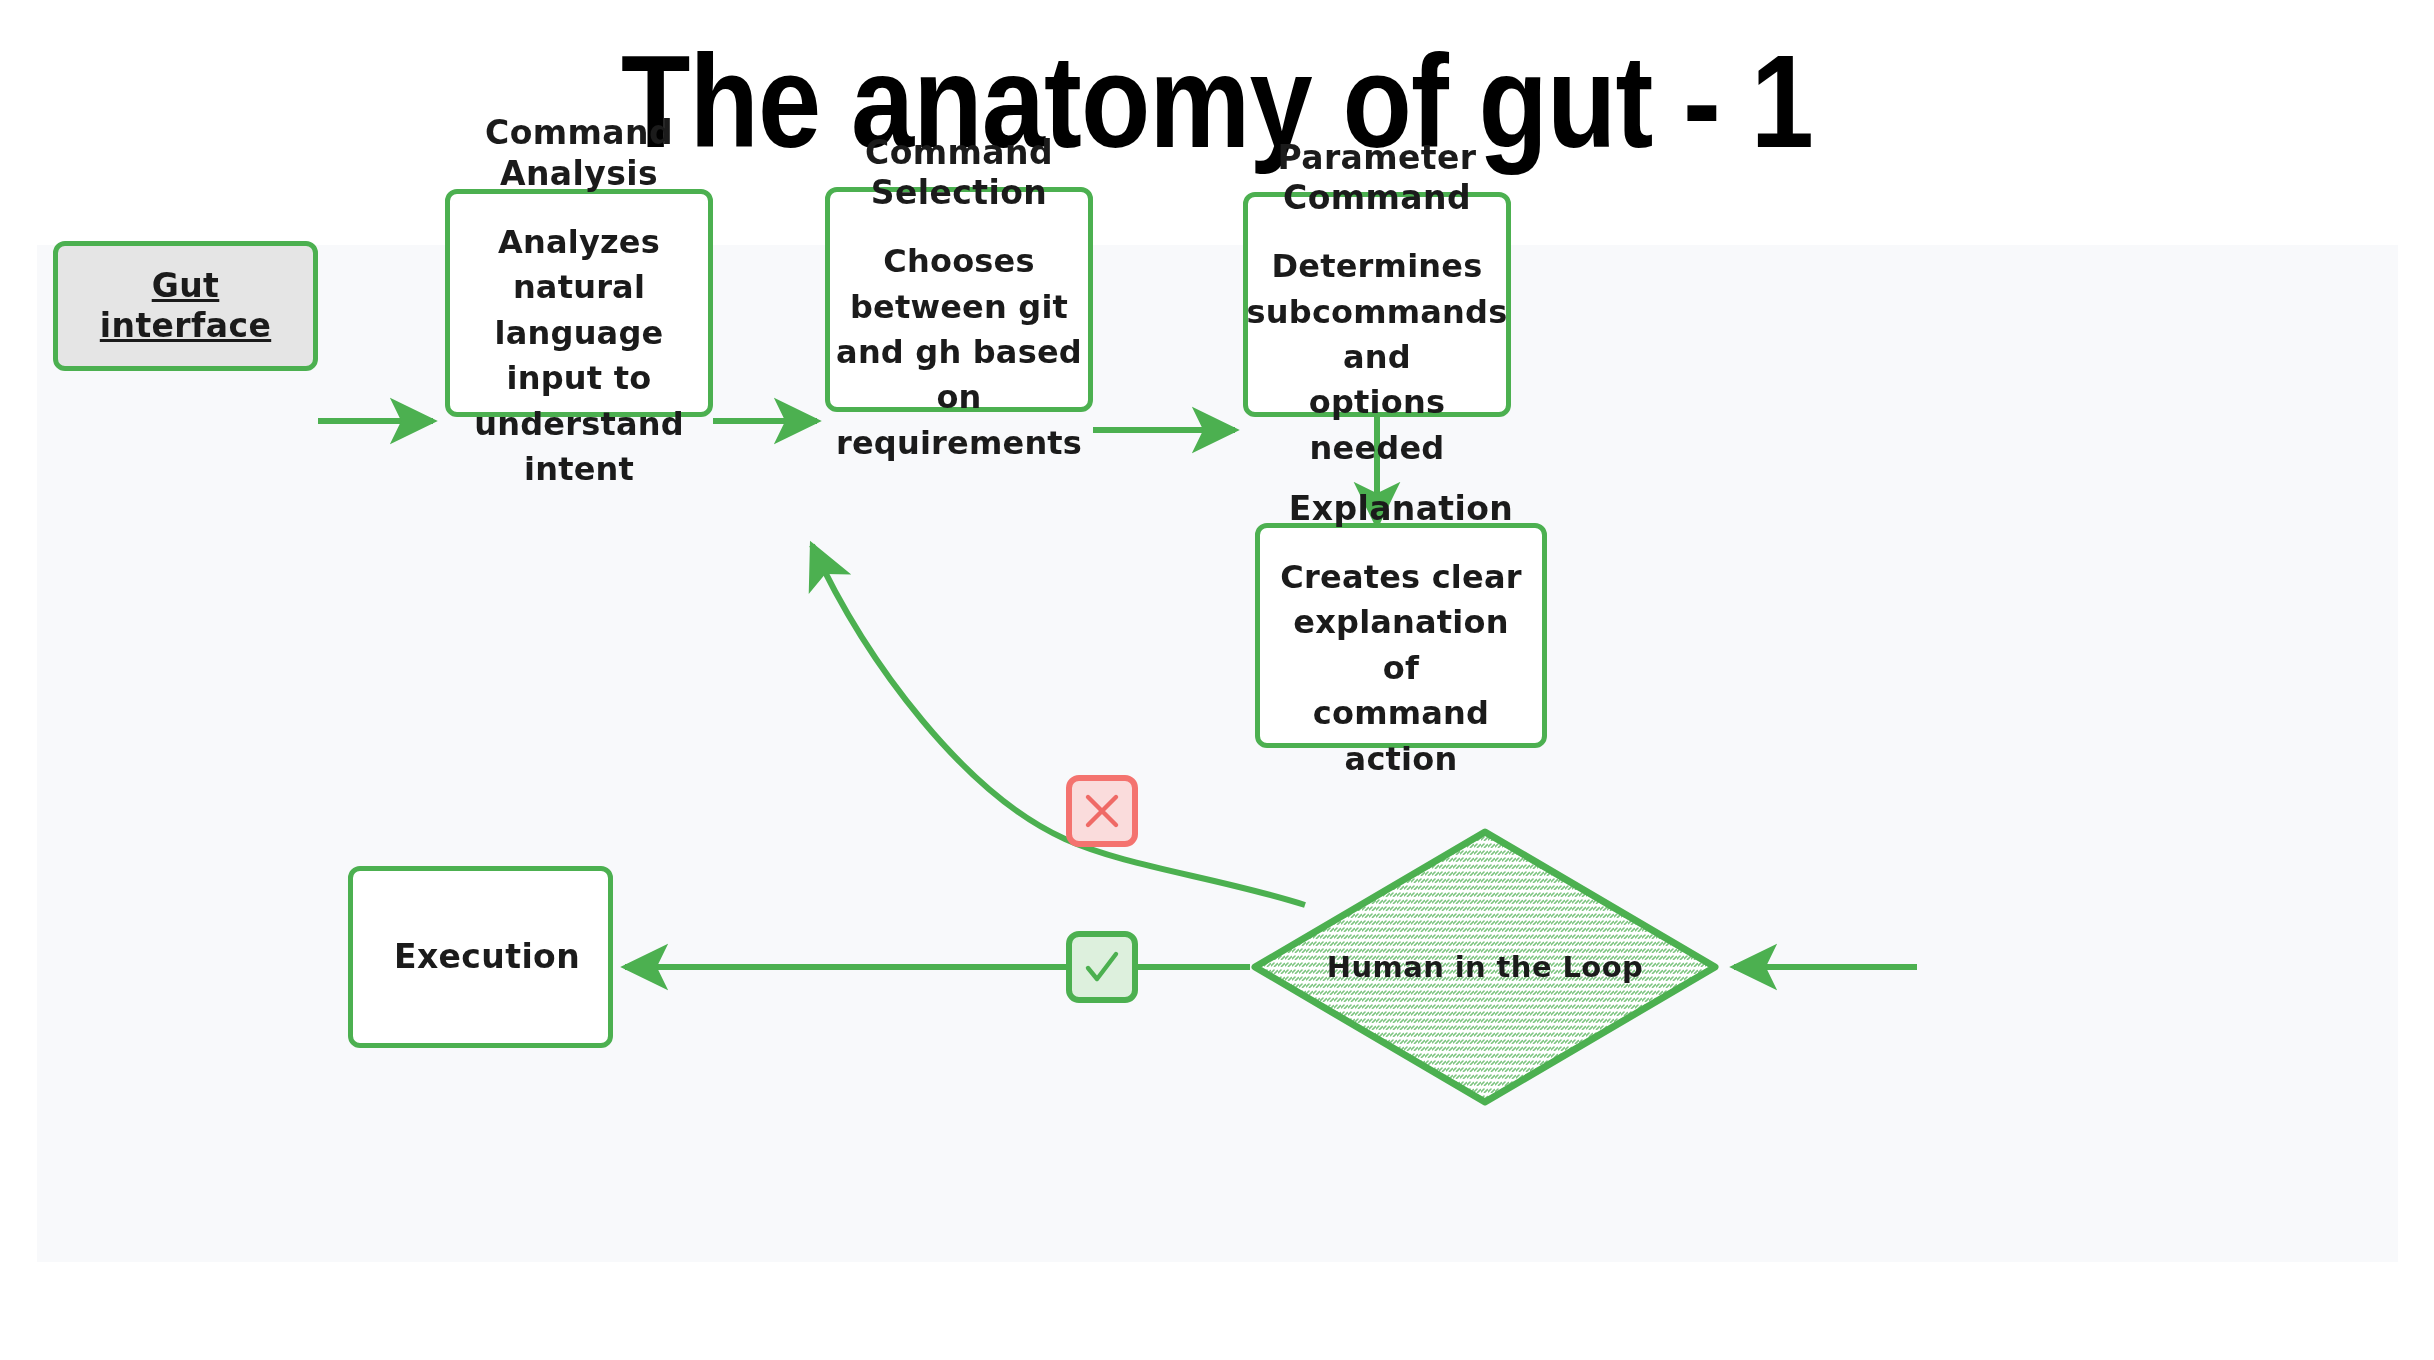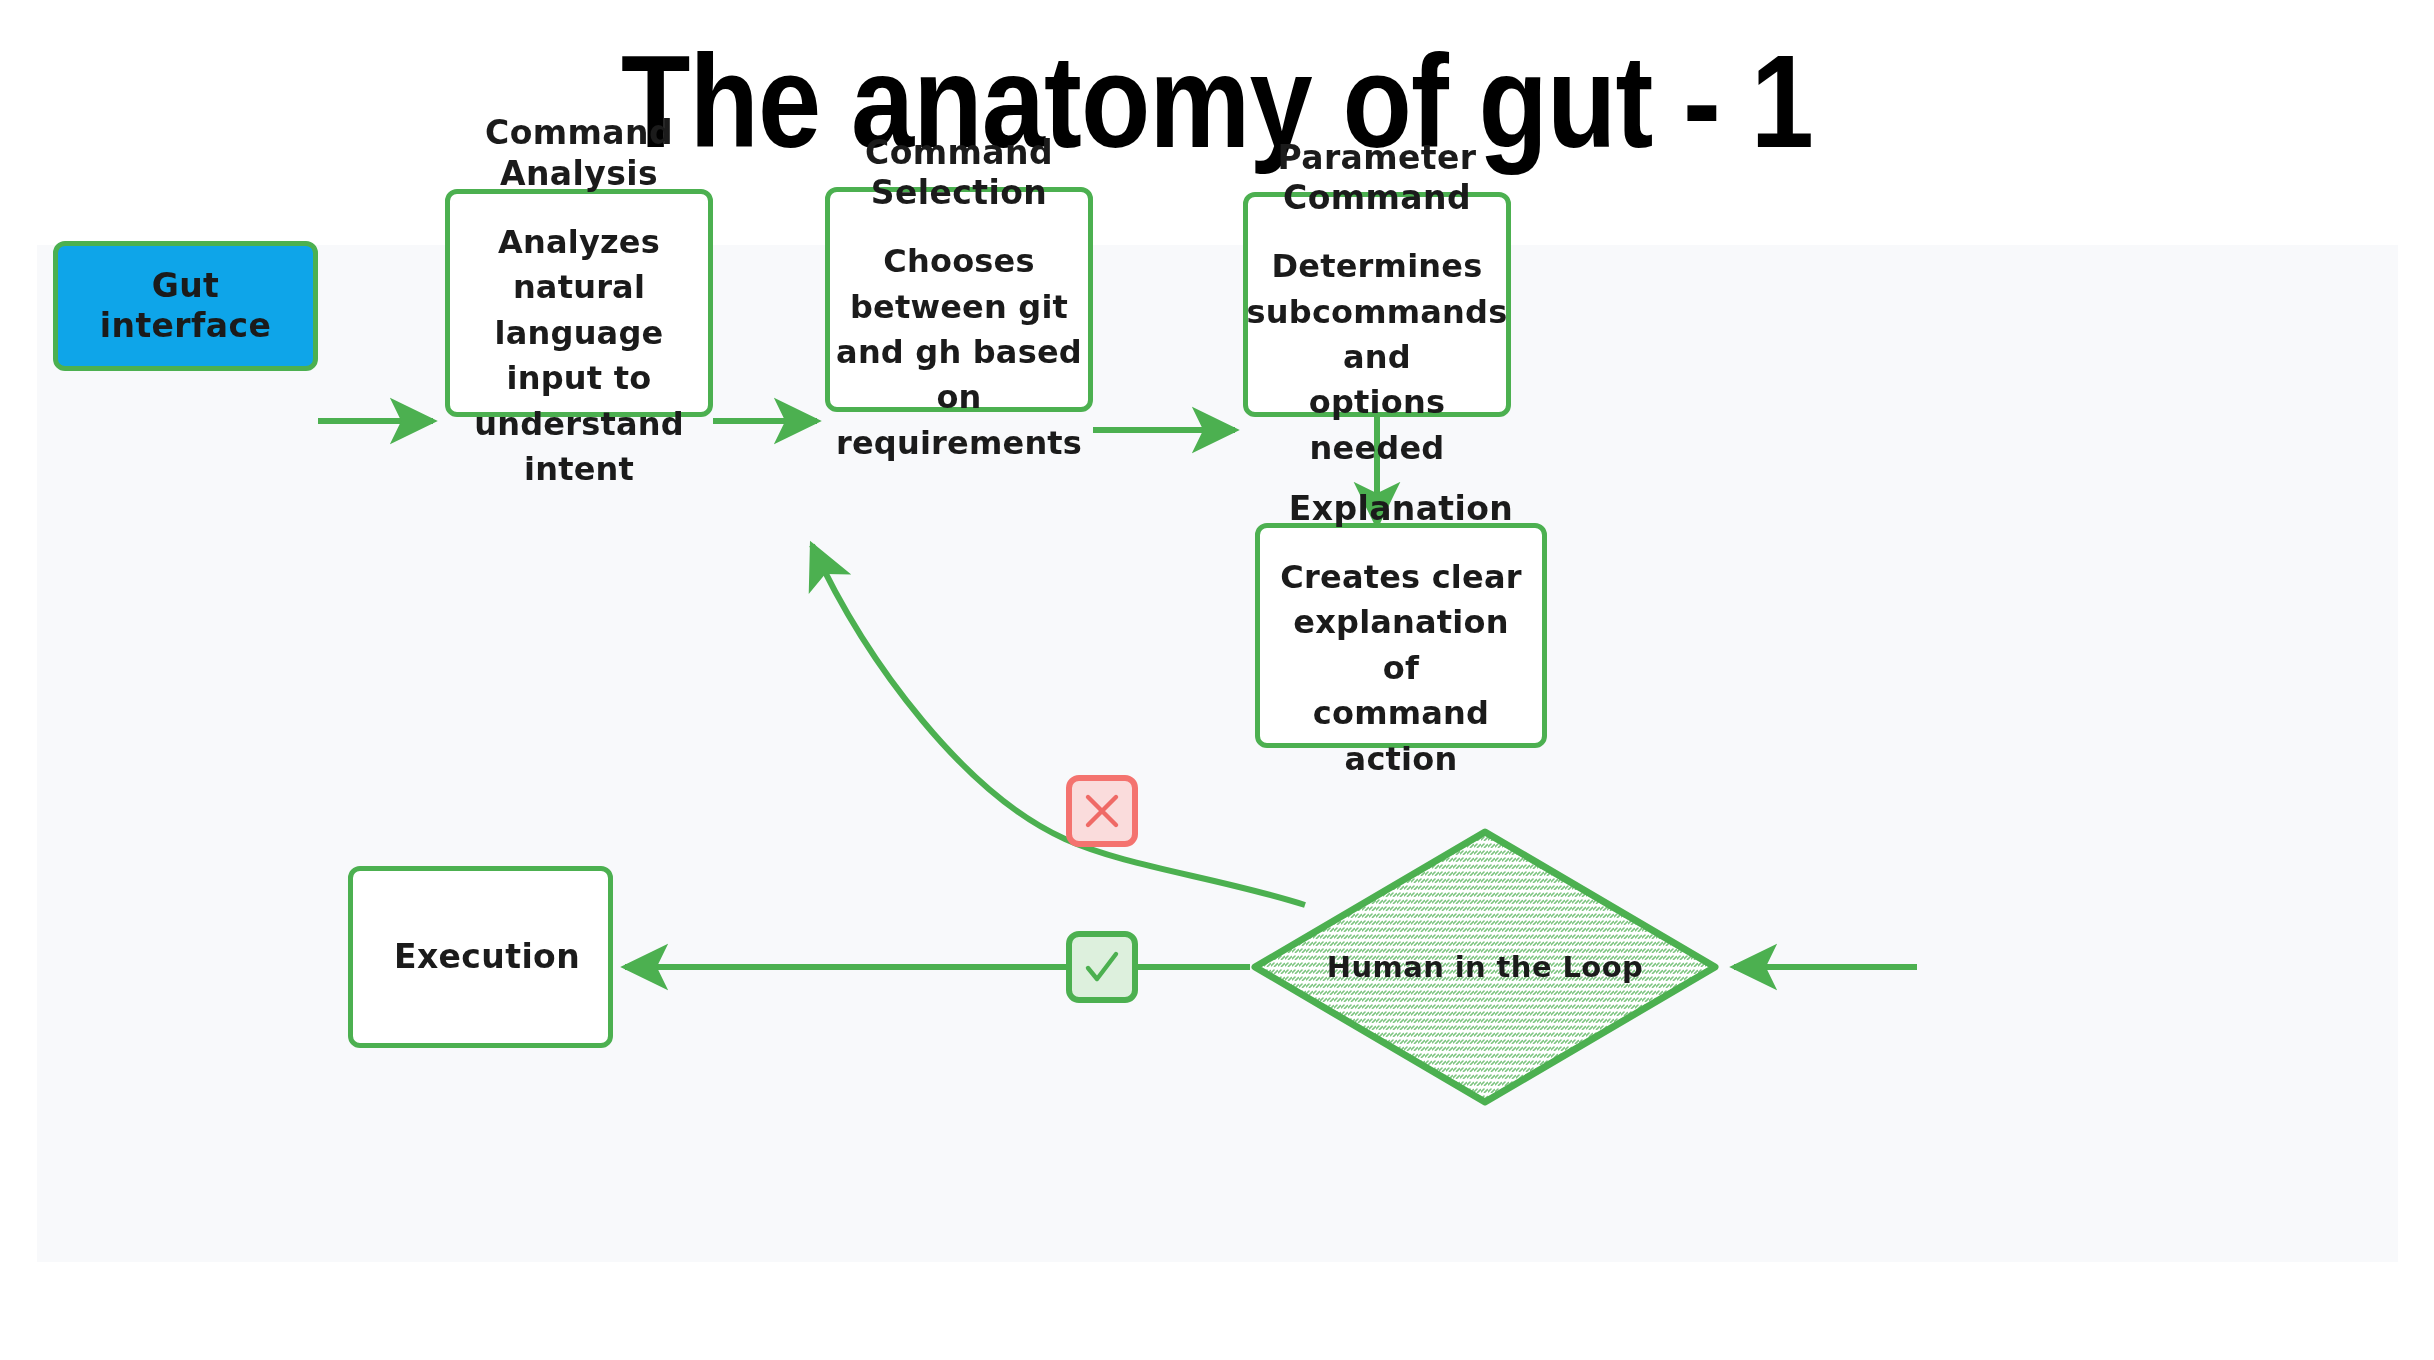--- a/index.html
+++ b/index.html
@@ -62,21 +62,22 @@
     display: flex;
     flex-direction: column;
     align-items: center;
     justify-content: center;
     text-align: center;
     color: #1b1b1b;
     font-family: "DejaVu Sans", sans-serif;
     padding: 10px 18px;
   }
   .node.tinted {
-    background: #0ea5e9;
+    background: #e5e5e5;
+    text-decoration: underline;
   }
   .node-title {
     font-weight: 700;
     font-size: 33px;
     line-height: 1.22;
     letter-spacing: 0.4px;
   }
   .node-body {
     font-weight: 700;
     font-size: 32px;

